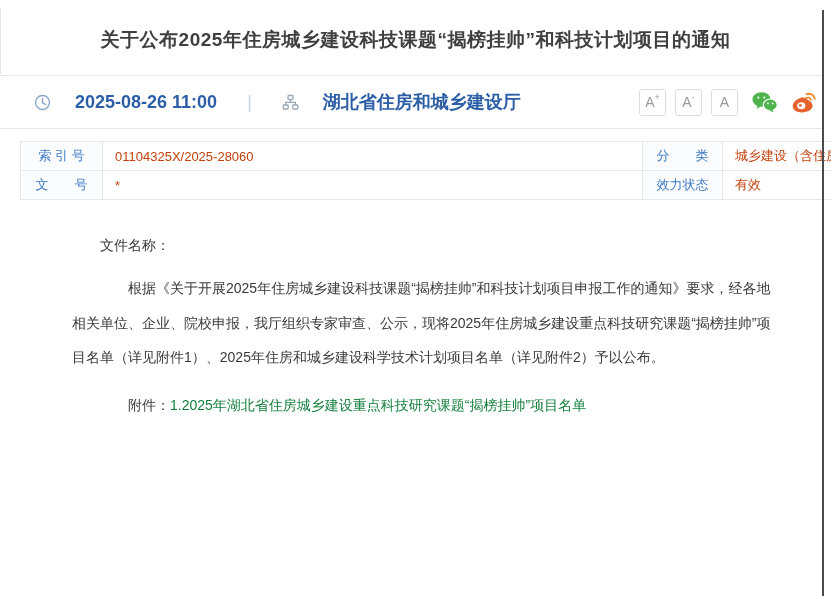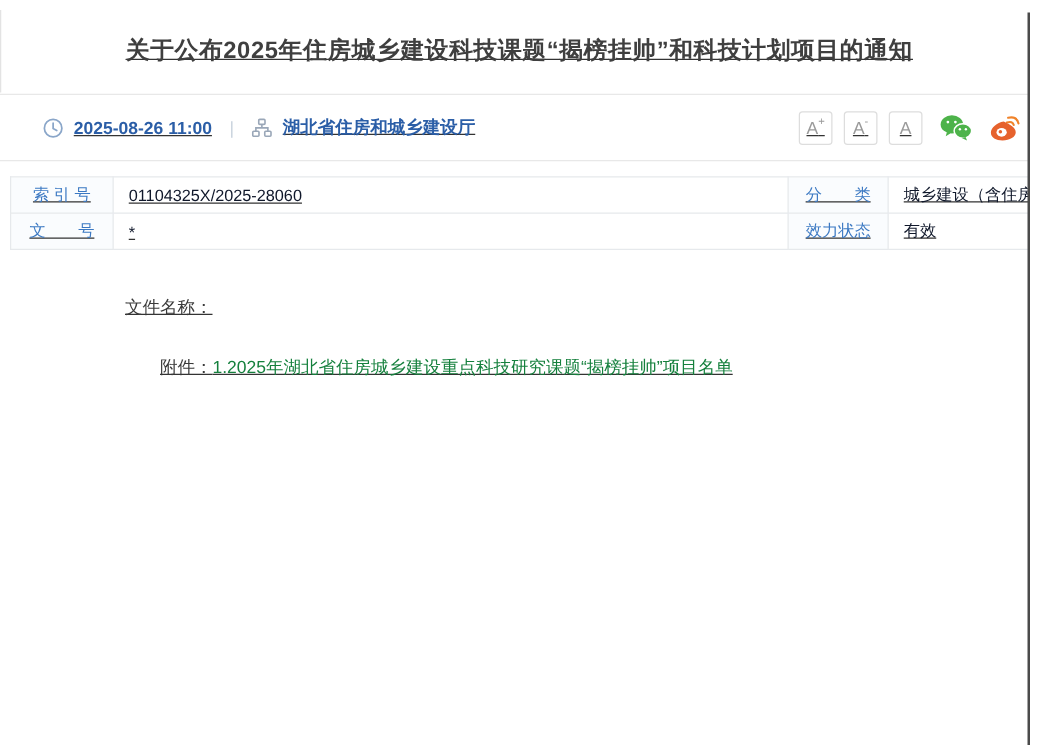--- a/index.html
+++ b/index.html
@@ -7,21 +7,20 @@
   body {
     font-family: "Liberation Sans", "DejaVu Sans", sans-serif;
     color: #333;
   }
   .page {
     position: relative;
     width: 831px;
     height: 596px;
     background: #fff;
     overflow: hidden;
-    text-decoration: underline;
   }
   
   .frame-right {
     position: absolute;
     left: 822px; top: 10px;
     width: 2px; height: 586px;
     background: #4a4a4a;
   }
   .frame-left {
     position: absolute;
@@ -52,22 +51,22 @@
   .meta-bar {
     height: 52px;
     display: flex;
     align-items: center;
     justify-content: space-between;
     padding: 0 14px 0 34px;
   }
   .meta-left {
     display: flex;
     align-items: center;
-    gap: 8px;
-    font-size: 14px;
+    gap: 24px;
+    font-size: 18px;
     color: #2b5ea7;
     font-weight: 700;
   }
   .meta-sep { color: #c9d3de; font-weight: 400; padding: 0 6px; }
   .meta-icon { display: inline-flex; align-items: center; }
   .meta-right {
     display: flex;
     align-items: center;
     gap: 9px;
   }
@@ -80,42 +79,42 @@
     font-size: 14px;
     line-height: 25px;
     text-align: center;
     cursor: pointer;
     user-select: none;
   }
   .font-btn sup { font-size: 9px; vertical-align: top; line-height: 14px; }
   .share-btn { display: inline-flex; align-items: center; cursor: pointer; margin-left: 4px; }
 
   
-  .info-table-wrap { padding: 12px 8px 0 8px; }
+  .info-table-wrap { padding: 12px 8px 0 20px; }
   table.info-table {
     width: 815px;
     border-collapse: collapse;
     table-layout: fixed;
     font-size: 13px;
   }
   table.info-table td {
     border: 1px solid #e6e9ec;
     height: 29px;
     padding: 2px 12px;
     vertical-align: middle;
     white-space: nowrap;
     overflow: hidden;
   }
   td.lbl {
     background: #fafcfe;
     color: #3c79c3;
     text-align: center;
     padding: 2px 4px;
   }
-  td.val { color: #0f172a; }
+  td.val { color: #c2410c; }
   .col-l1 { width: 82px; }
   .col-v1 { width: 540px; }
   .col-l2 { width: 80px; }
   .col-v2 { width: 113px; }
 
   
   .doc-body {
     padding: 28px 60px 0 72px;
     font-size: 14px;
     color: #3a3a3a;
@@ -207,16 +206,17 @@
           <td class="val">*</td>
           <td class="lbl">效力状态</td>
           <td class="val">有效</td>
         </tr>
       </tbody>
     </table>
   </div>
 
   <div class="doc-body">
     <p class="salutation">文件名称：</p>
+    <p class="para">根据《关于开展2025年住房城乡建设科技课题“揭榜挂帅”和科技计划项目申报工作的通知》要求，经各地相关单位、企业、院校申报，我厅组织专家审查、公示，现将2025年住房城乡建设重点科技研究课题“揭榜挂帅”项目名单（详见附件1）、2025年住房和城乡建设科学技术计划项目名单（详见附件2）予以公布。</p>
     <p class="attach-line1"><span>附件：</span><span class="attach-item">1.2025年湖北省住房城乡建设重点科技研究课题“揭榜挂帅”项目名单</span></p>
 
   </div>
 </div>
 
 </body></html>

